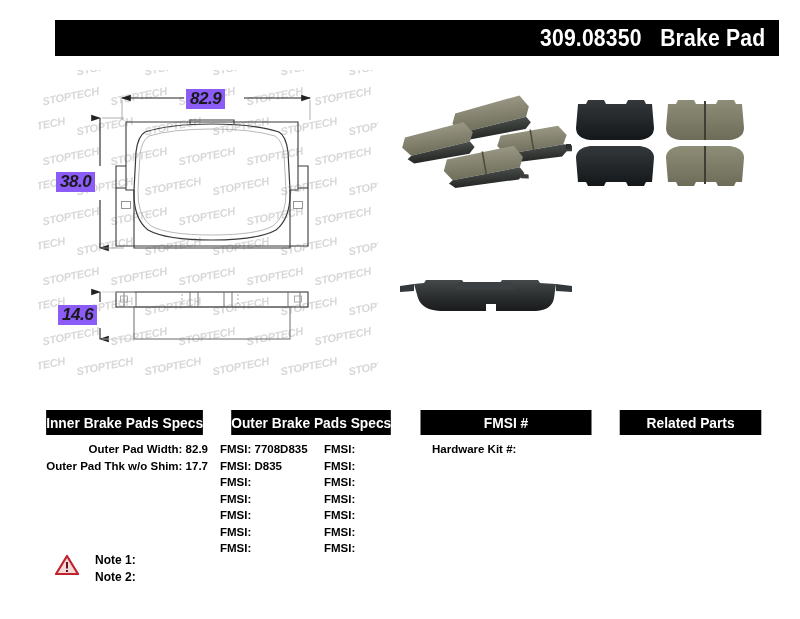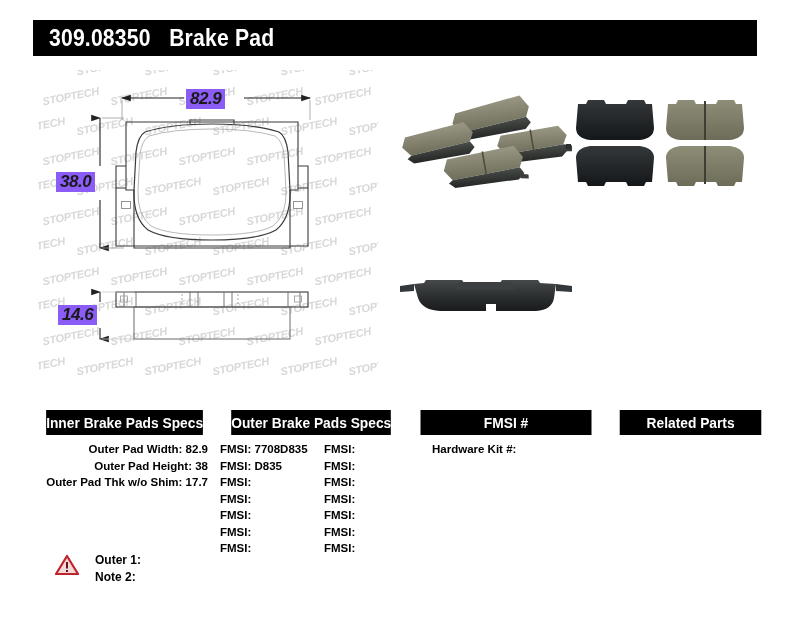--- a/index.html
+++ b/index.html
@@ -12,28 +12,28 @@
     height: 619px;
     position: relative;
     font-family: "Liberation Sans", sans-serif;
     color: #000;
     overflow: hidden;
   }
 
   
   #header-bar {
     position: absolute;
-    left: 33px;
+    left: 55px;
     top: 20px;
     width: 724px;
     height: 36px;
     background: #000000;
     display: flex;
     align-items: center;
-    justify-content: flex-start;
+    justify-content: flex-end;
     box-sizing: border-box;
     padding: 0 14px 0 16px;
   }
   #header-bar .hdr-text {
     color: #ffffff;
     font-size: 23px;
     font-weight: bold;
     letter-spacing: 0.2px;
     transform: scaleX(0.92);
     transform-origin: left center;
@@ -419,21 +419,20 @@
     <div class="hcell col-outer">Outer Brake Pads Specs</div>
     <div class="hcell col-fmsi">FMSI #</div>
     <div class="hcell col-rel">Related Parts</div>
   </div>
 
   <div id="spec-body">
 
 
     <div class="bodycell col-outer right-align" id="outer-specs-cell">
         <div>Outer Pad Width: 82.9</div>
-        <div>Outer Pad Height: 38</div>
         <div>Outer Pad Thk w/o Shim: 17.7</div>
       </div>
 
     <div class="bodycell col-fmsi">
       <div class="fmsi-grid">
         <div class="fmsi-col a" id="fmsi-left-cell">
             <div>FMSI:  7708D835</div>
             <div>FMSI:  D835</div>
             <div>FMSI:</div>
             <div>FMSI:</div>
@@ -461,16 +460,16 @@
 
 <div id="notes">
   <span class="warn">
     <svg width="24" height="22" viewBox="0 0 24 22">
       <path d="M12 2 L23 20 L1 20 Z" fill="#f2dada" stroke="#c0232c" stroke-width="2.2" stroke-linejoin="round"></path>
       <rect x="11" y="8" width="2" height="6.5" fill="#6a1118"></rect>
       <rect x="11" y="16" width="2" height="2" fill="#6a1118"></rect>
     </svg>
   </span>
   <span class="note-lines" id="notes-lines">
-      <div>Outer 1:</div>
+      <div>Note 1:</div>
       <div>Note 2:</div>
     </span>
 </div>
 
 </body></html>

